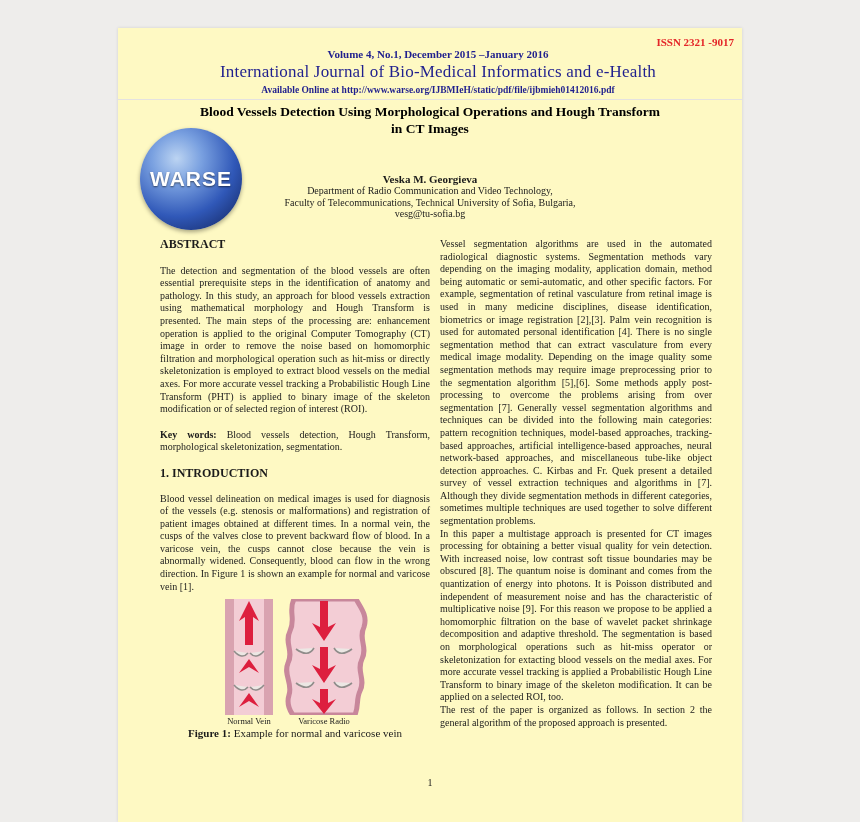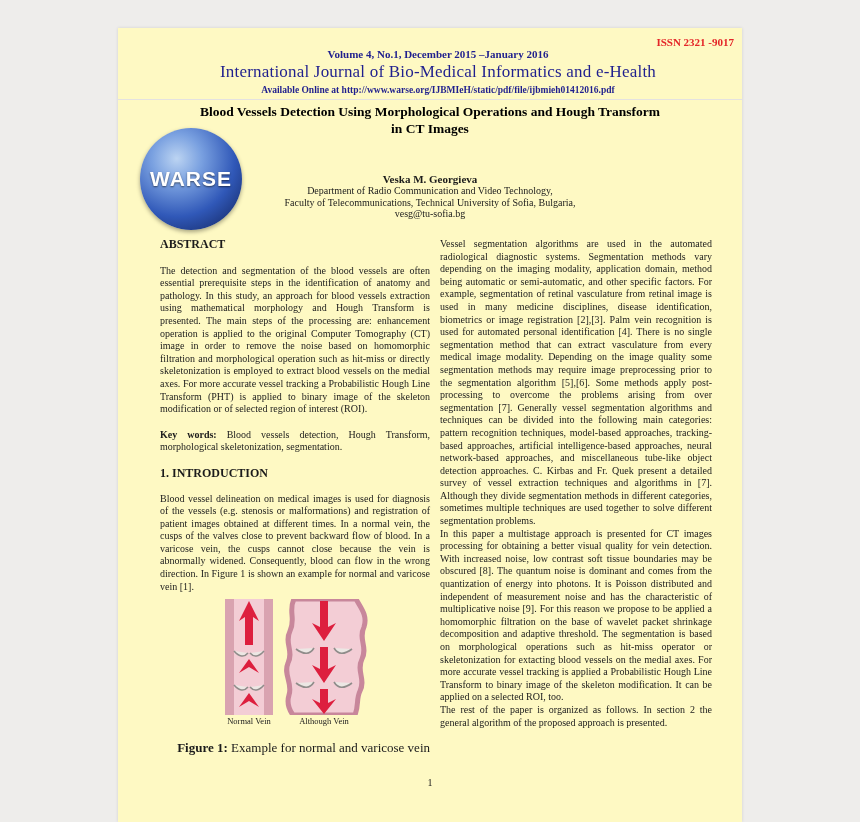--- a/index.html
+++ b/index.html
@@ -55,21 +55,21 @@
   .section-heading { font-weight: bold; font-size: 12px; text-align: left; }
   .gap-after { margin-bottom: 14px; }
   .para { margin: 0; }
   .keywords-para { margin-top: 13px; }
   .intro-heading { margin-top: 13px; margin-bottom: 13px; }
   .bold-inline { font-weight: bold; }
   .figure-block { margin-top: 6px; text-align: center; }
   .vein-row { display: flex; justify-content: center; align-items: flex-end; }
   .vein-col { display: flex; flex-direction: column; align-items: center; }
   .vein-label { font-size: 8.5px; line-height: 10px; margin-top: 1px; text-align: center; }
-  .fig-caption { font-size: 13px; line-height: 11px; margin-top: 16px; text-align: right; }
+  .fig-caption { font-size: 11px; line-height: 11px; margin-top: 2px; text-align: center; }
   .page-number { position: absolute; bottom: 34px; left: 0; right: 0; text-align: center; font-size: 10px; }
   .arrow-red { fill: var(--arrow-red, #dd1f3e); }
   .vein-wall { fill: #d9a3b0; }
   .vein-inner { fill: #f3cdd5; }
   .valve { stroke: #8f8c8a; stroke-width: 1.6; fill: #ece7e4; }
 </style>
 </head>
 <body>
 
 <div class="sheet">
@@ -127,21 +127,21 @@
           <svg width="92" height="116" viewBox="0 0 92 116">
             <path d="M16,0 C10,12 18,20 12,32 C6,44 16,52 10,64 C5,76 15,84 11,96 C8,106 12,112 15,116 L77,116 C81,106 78,100 82,92 C88,80 78,72 84,60 C90,48 80,40 86,28 C90,16 82,8 78,0 Z" fill="#f3cdd5" stroke="#c8879b" stroke-width="5"></path>
             <path class="valve" d="M18,50 Q30,59 36,49"></path>
             <path class="valve" d="M74,50 Q62,59 56,49"></path>
             <path class="valve" d="M18,84 Q30,93 36,83"></path>
             <path class="valve" d="M74,84 Q62,93 56,83"></path>
             <polygon class="arrow-red" points="42,2 50,2 50,28 58,24 46,42 34,24 42,28"></polygon>
             <polygon class="arrow-red" points="42,48 50,48 50,70 58,66 46,84 34,66 42,70"></polygon>
             <polygon class="arrow-red" points="42,90 50,90 50,104 58,100 46,115 34,100 42,104"></polygon>
           </svg>
-          <div class="vein-label">Although Vein</div>
+          <div class="vein-label">Varicose Radio</div>
         </div>
       </div>
       <div class="fig-caption"><span class="bold-inline">Figure 1:</span><span> Example for normal and varicose vein</span></div>
     </div>
   </div>
 
   <div class="col col-right">
     <p class="para">Vessel segmentation algorithms are used in the automated radiological diagnostic systems. Segmentation methods vary depending on the imaging modality, application domain, method being automatic or semi-automatic, and other specific factors. For example, segmentation of retinal vasculature from retinal image is used in many medicine disciplines, disease identification, biometrics or image registration [2],[3]. Palm vein recognition is used for automated personal identification [4]. There is no single segmentation method that can extract vasculature from every medical image modality. Depending on the image quality some segmentation methods may require image preprocessing prior to the segmentation algorithm [5],[6]. Some methods apply post-processing to overcome the problems arising from over segmentation [7]. Generally vessel segmentation algorithms and techniques can be divided into the following main categories: pattern recognition techniques, model-based approaches, tracking-based approaches, artificial intelligence-based approaches, neural network-based approaches, and miscellaneous tube-like object detection approaches. C. Kirbas and Fr. Quek present a detailed survey of vessel extraction techniques and algorithms in [7]. Although they divide segmentation methods in different categories, sometimes multiple techniques are used together to solve different segmentation problems.</p>
     <p class="para">In this paper a multistage approach is presented for CT images processing for obtaining a better visual quality for vein detection. With increased noise, low contrast soft tissue boundaries may be obscured [8]. The quantum noise is dominant and comes from the quantization of energy into photons. It is Poisson distributed and independent of measurement noise and has the characteristic of multiplicative noise [9]. For this reason we propose to be applied a homomorphic filtration on the base of wavelet packet shrinkage decomposition and adaptive threshold. The segmentation is based on morphological operations such as hit-miss operator or skeletonization for extacting blood vessels on the medial axes. For more accurate vessel tracking is applied a Probabilistic Hough Line Transform to binary image of the skeleton modification. It can be applied on a selected ROI, too.</p>
     <p class="para">The rest of the paper is organized as follows. In section 2 the general algorithm of the proposed approach is presented.</p>

